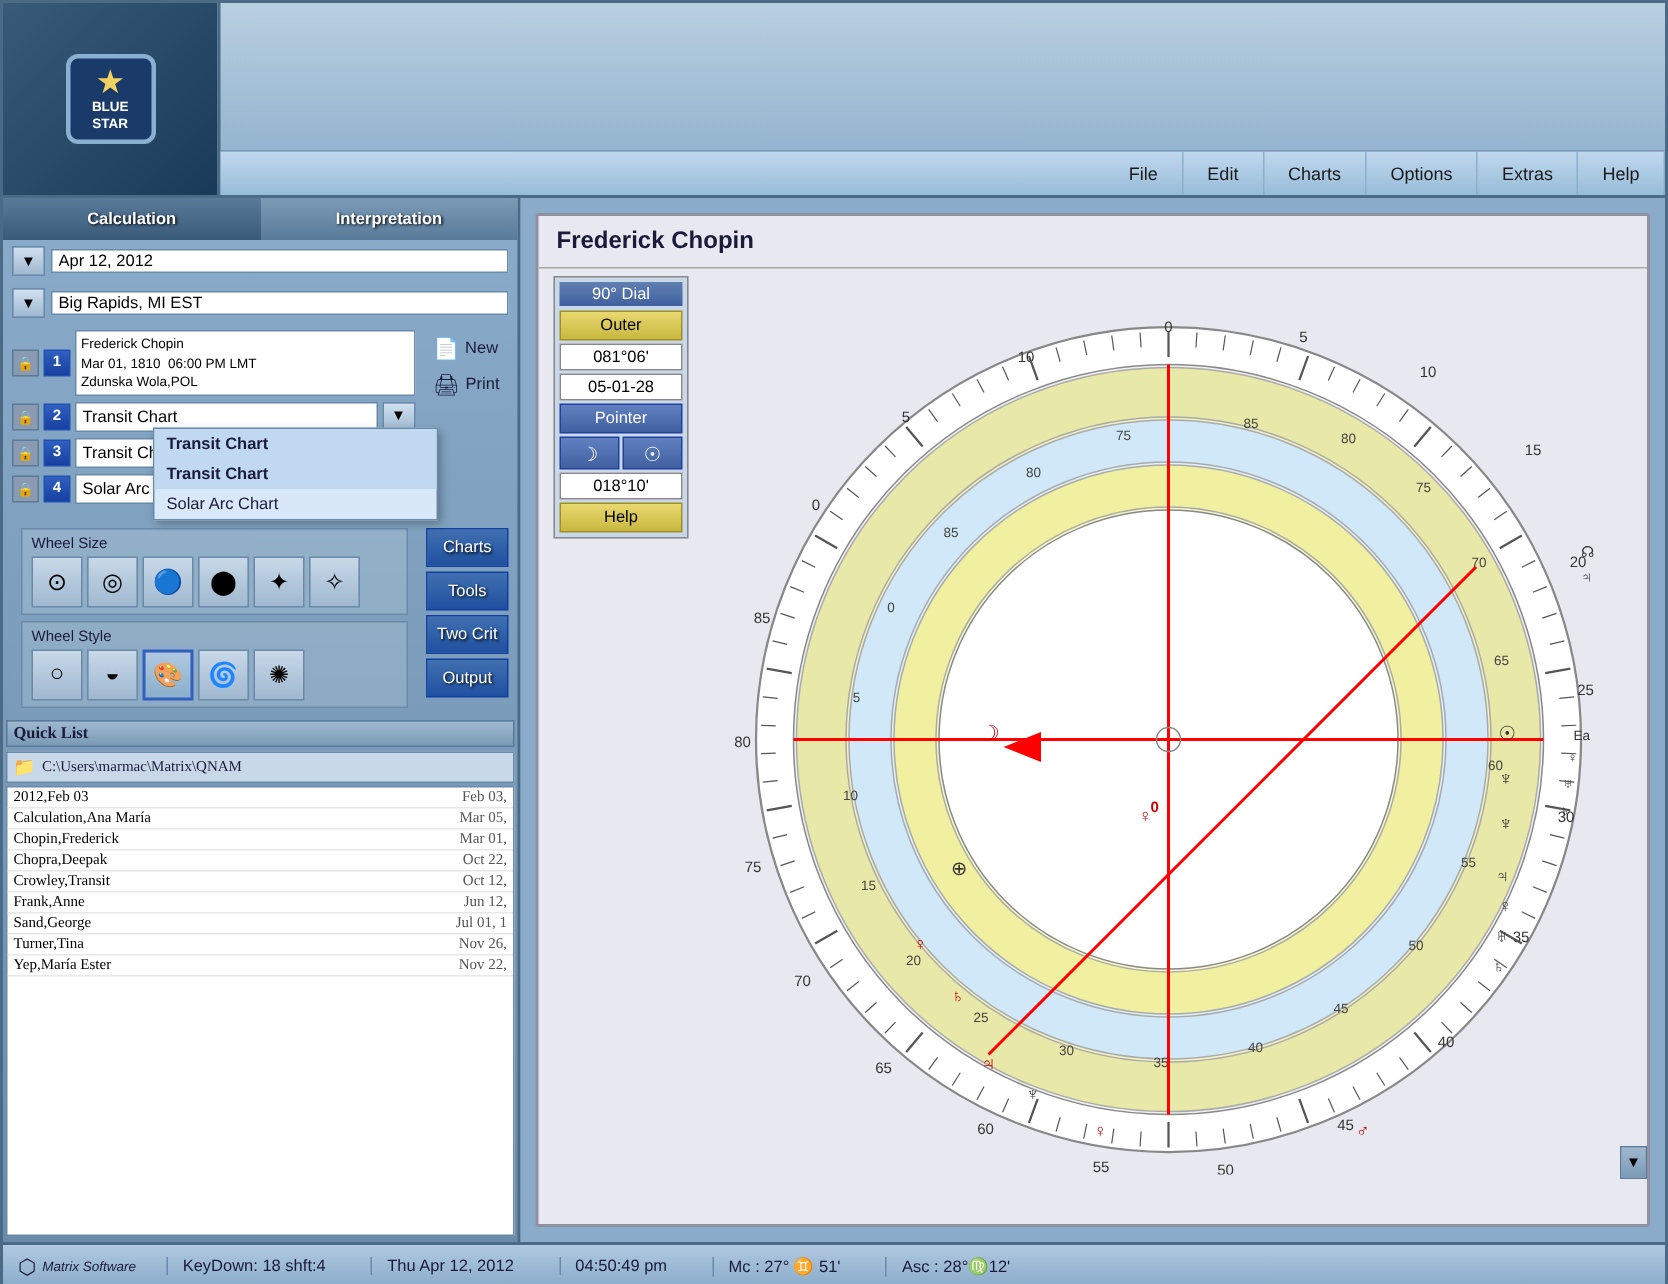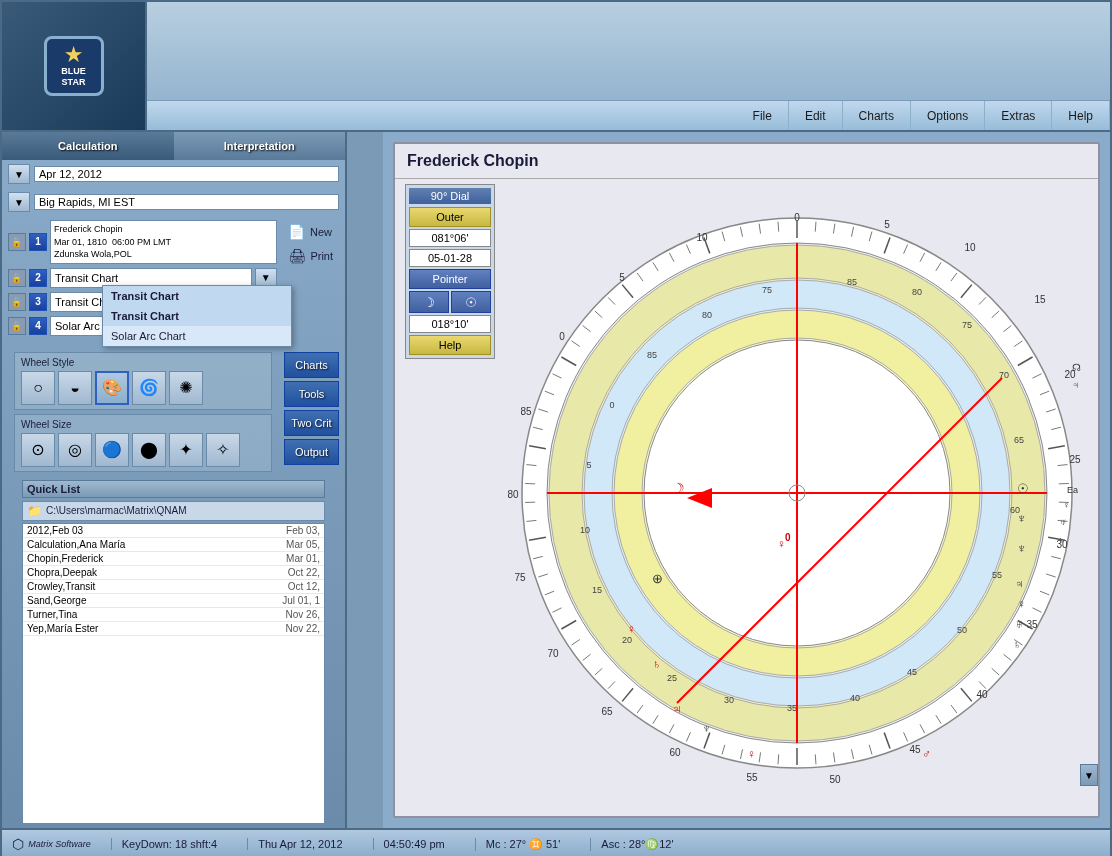--- a/index.html
+++ b/index.html
@@ -94,21 +94,20 @@
       font-size: 12px;
       color: #1a1a1a;
       font-weight: normal;
       border-right: 1px solid #8ab0cc;
     }
 
     
     .main-content {
       display: flex;
       height: calc(856px - 130px - 30px);
-      gap: 36px;
     }
 
     
     .left-panel {
       width: 345px;
       background: linear-gradient(to bottom, #8aacca, #6a8caa);
       border-right: 2px solid #4a6a85;
       display: flex;
       flex-direction: column;
     }
@@ -301,24 +300,25 @@
       gap: 6px;
       padding: 0 6px;
     }
 
     .wheel-col {
       flex: 1;
     }
 
     
     .quick-list-section {
-      margin: 4px 20px;
+      margin: 4px 2px;
       flex: 1;
       display: flex;
       flex-direction: column;
+      font-family: Liberation Serif, serif;
     }
 
     .quick-list-title {
       font-size: 11px;
       font-weight: bold;
       color: #1a1a3a;
       margin-bottom: 3px;
       padding: 2px 4px;
       background: linear-gradient(to bottom, #a0b8d0, #7a9ab5);
       border: 1px solid #5a7a9a;
@@ -645,40 +645,40 @@
 
       <div class="dropdown-menu">
         <div class="dropdown-menu-item selected">Transit Chart</div>
         <div class="dropdown-menu-item selected">Transit Chart</div>
         <div class="dropdown-menu-item">Solar Arc Chart</div>
       </div>
 
       <div class="wheel-row" style="margin-top:8px;">
         <div class="wheel-col">
 
-          <div class="wheel-section" style="margin-top:4px;">
-            <div class="wheel-section-title">Wheel Style</div>
-            <div class="wheel-icons">
-              <div class="wheel-icon-btn">○</div>
-              <div class="wheel-icon-btn">◒</div>
-              <div class="wheel-icon-btn selected">🎨</div>
-              <div class="wheel-icon-btn">🌀</div>
-              <div class="wheel-icon-btn">✺</div>
-            </div>
-          </div>
-
           <div class="wheel-section">
             <div class="wheel-section-title">Wheel Size</div>
             <div class="wheel-icons">
               <div class="wheel-icon-btn">⊙</div>
               <div class="wheel-icon-btn">◎</div>
               <div class="wheel-icon-btn">🔵</div>
               <div class="wheel-icon-btn">⬤</div>
               <div class="wheel-icon-btn">✦</div>
               <div class="wheel-icon-btn">✧</div>
+            </div>
+          </div>
+
+          <div class="wheel-section" style="margin-top:4px;">
+            <div class="wheel-section-title">Wheel Style</div>
+            <div class="wheel-icons">
+              <div class="wheel-icon-btn">○</div>
+              <div class="wheel-icon-btn">◒</div>
+              <div class="wheel-icon-btn selected">🎨</div>
+              <div class="wheel-icon-btn">🌀</div>
+              <div class="wheel-icon-btn">✺</div>
             </div>
           </div>
         </div>
 
         <div class="right-actions">
           <div class="right-action-btn">Charts</div>
           <div class="right-action-btn">Tools</div>
           <div class="right-action-btn">Two Crit</div>
           <div class="right-action-btn">Output</div>
         </div>
@@ -703,20 +703,24 @@
               <span class="ql-name">Chopin,Frederick</span>
               <span class="ql-date">Mar 01,</span>
             </div>
           <div class="quick-list-item">
               <span class="ql-name">Chopra,Deepak</span>
               <span class="ql-date">Oct 22,</span>
             </div>
           <div class="quick-list-item">
               <span class="ql-name">Crowley,Transit</span>
               <span class="ql-date">Oct 12,</span>
+            </div>
+          <div class="quick-list-item">
+              <span class="ql-name">Frank,Anne</span>
+              <span class="ql-date">Jun 12,</span>
             </div>
           <div class="quick-list-item">
               <span class="ql-name">Sand,George</span>
               <span class="ql-date">Jul 01, 1</span>
             </div>
           <div class="quick-list-item">
               <span class="ql-name">Turner,Tina</span>
               <span class="ql-date">Nov 26,</span>
             </div>
           <div class="quick-list-item">

